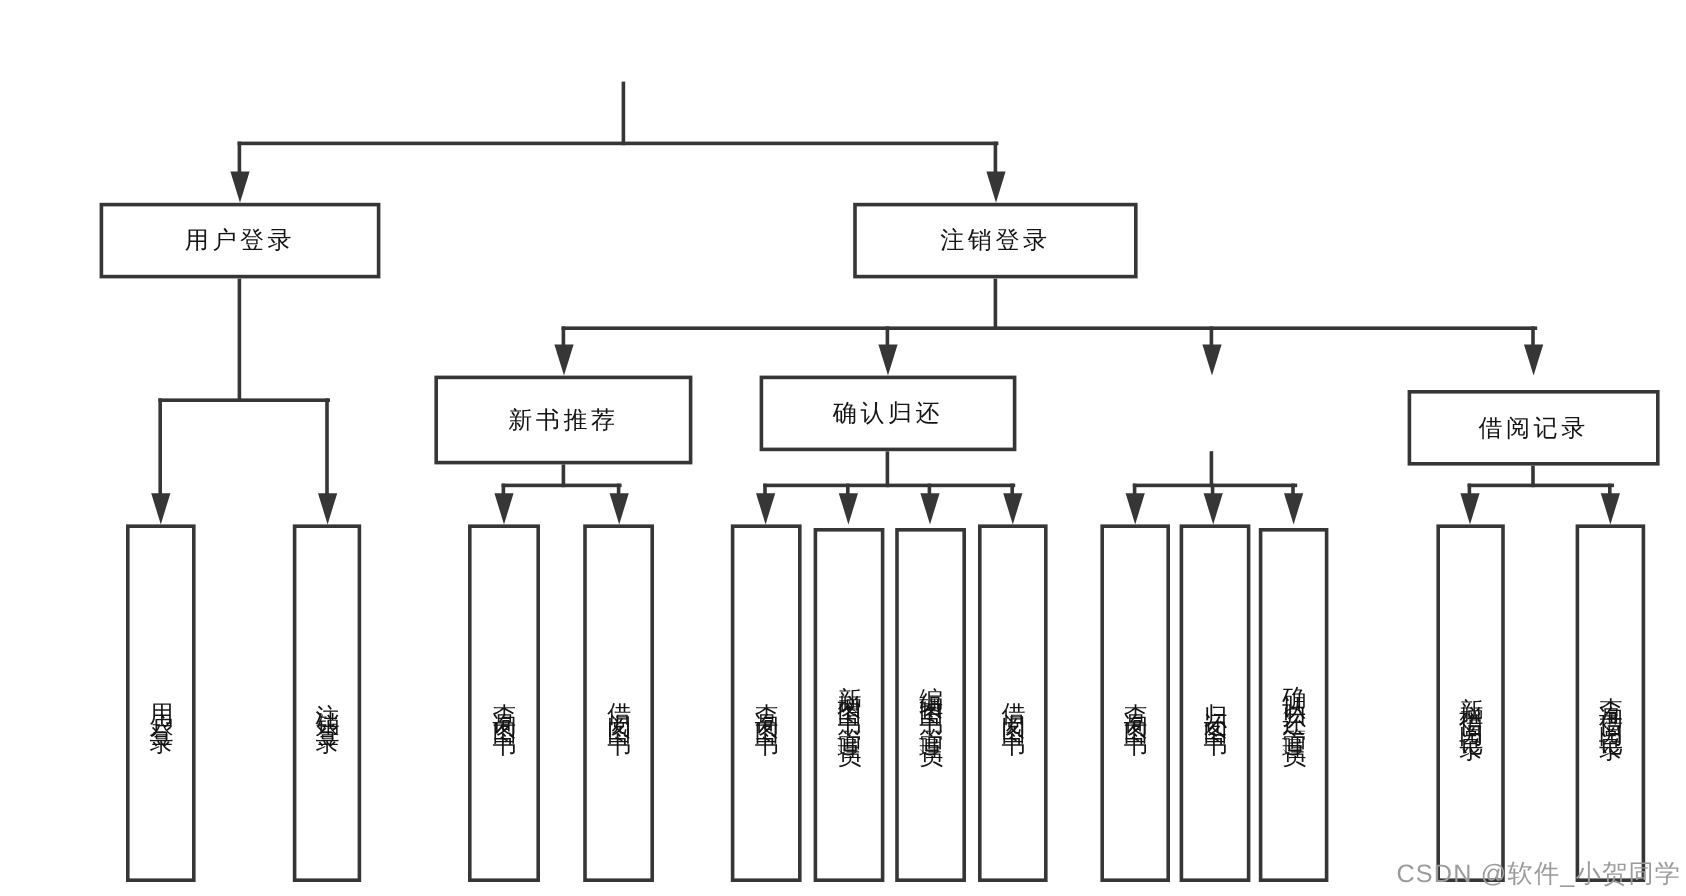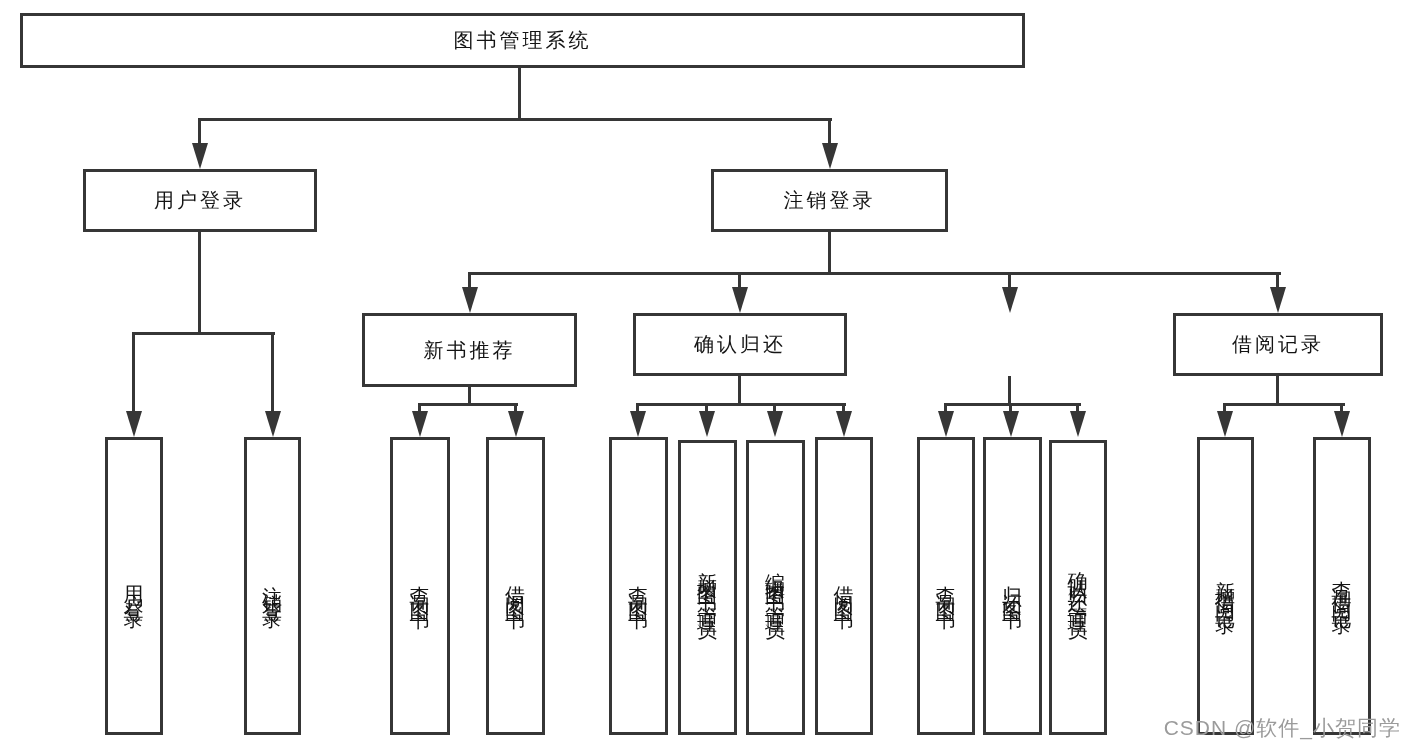--- a/index.html
+++ b/index.html
@@ -32,21 +32,20 @@
   .watermark {
     position:absolute; right:4px; bottom:5px; z-index:3;
     font-size:21px; color:#9b9b9b; letter-spacing:1px; white-space:nowrap;
   }
 </style>
 </head>
 <body>
 
 <div id="canvas">
 
-  <div class="hbox" style="left:20px; top:13px; width:1005px; height:55px;">图书管理系统</div>
 
   <div class="lv" style="left:518px; top:68px; height:53px;"></div>
   <div class="lh" style="left:198px; top:118px; width:634px;"></div>
   <div class="lv" style="left:198px; top:118px; height:32px;"></div>
   <div class="arw" style="left:192px; top:143px;"></div>
   <div class="lv" style="left:828px; top:118px; height:32px;"></div>
   <div class="arw" style="left:822px; top:143px;"></div>
 
   <div class="hbox" style="left:83px; top:169px; width:234px; height:63px;">用户登录</div>
   <div class="hbox" style="left:711px; top:169px; width:237px; height:63px;">注销登录</div>
@@ -64,21 +63,21 @@
   <div class="arw" style="left:462px; top:287px;"></div>
   <div class="lv" style="left:738px; top:272px; height:22px;"></div>
   <div class="arw" style="left:732px; top:287px;"></div>
   <div class="lv" style="left:1008px; top:272px; height:22px;"></div>
   <div class="arw" style="left:1002px; top:287px;"></div>
   <div class="lv" style="left:1276px; top:272px; height:22px;"></div>
   <div class="arw" style="left:1270px; top:287px;"></div>
 
   <div class="hbox" style="left:362px; top:313px; width:215px; height:74px;">新书推荐</div>
   <div class="hbox" style="left:633px; top:313px; width:214px; height:63px;">确认归还</div>
-  <div class="hbox" style="left:1173px; top:313px; width:210px; height:63px;">借阅记录</div>
+  <div class="hbox" style="left:1173px; top:325px; width:210px; height:63px;">借阅记录</div>
 
   <div class="lv" style="left:468px; top:376px; height:30px;"></div>
   <div class="lh" style="left:418px; top:403px; width:100px;"></div>
   <div class="lv" style="left:418px; top:403px; height:18px;"></div>
   <div class="arw" style="left:412px; top:411px;"></div>
   <div class="lv" style="left:514px; top:403px; height:18px;"></div>
   <div class="arw" style="left:508px; top:411px;"></div>
 
   <div class="lv" style="left:738px; top:376px; height:30px;"></div>
   <div class="lh" style="left:636px; top:403px; width:210px;"></div>

